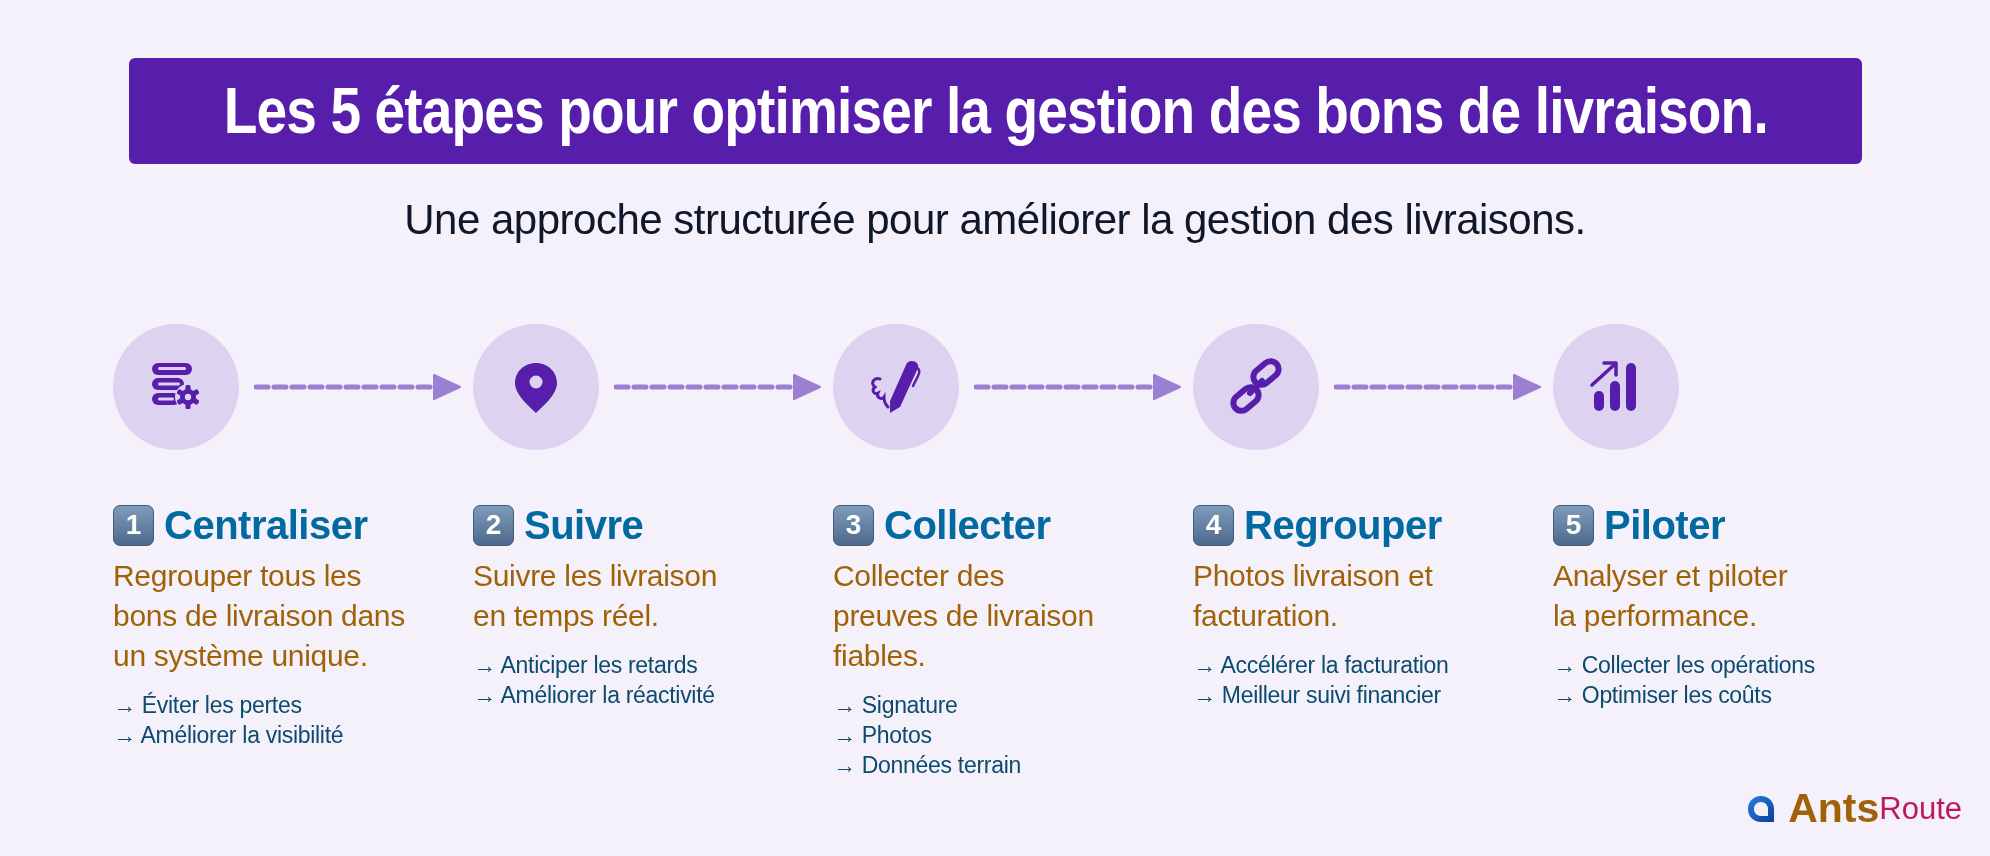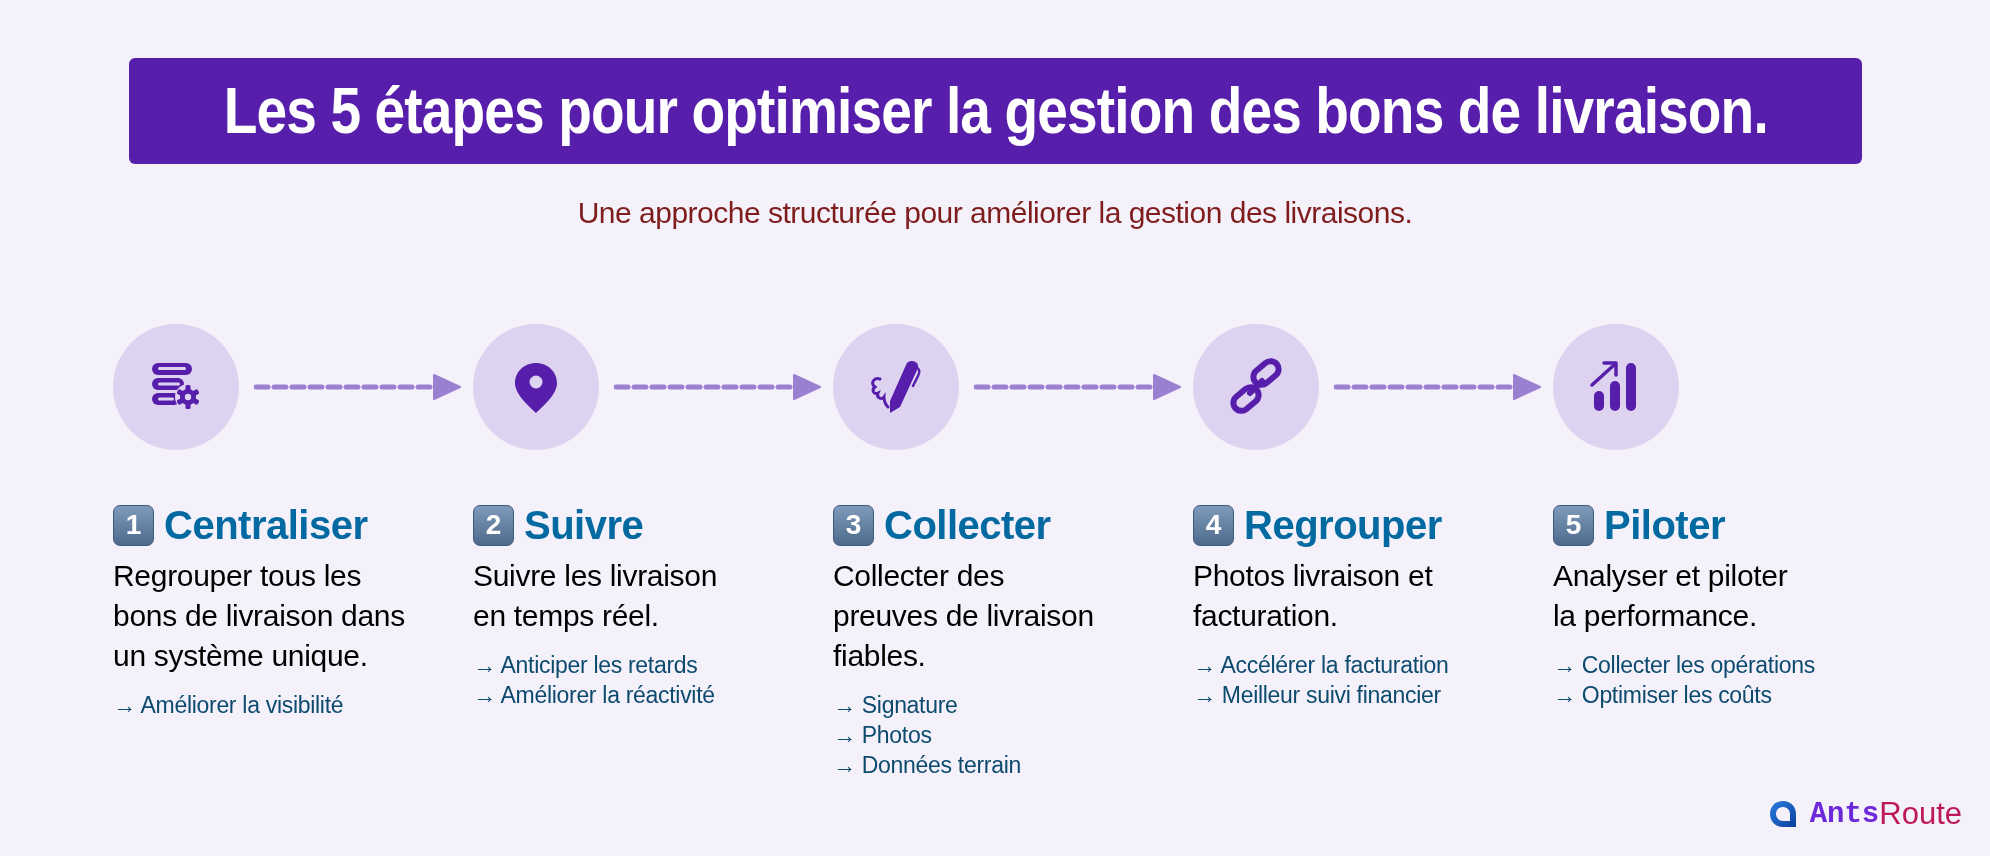--- a/index.html
+++ b/index.html
@@ -25,22 +25,22 @@
     font-weight: 700;
     font-size: 64px;
     letter-spacing: -1px;
     transform: scaleX(0.86);
     white-space: nowrap;
   }
   .subtitle {
     position: absolute;
     left: 0; right: 0; top: 196px;
     text-align: center;
-    font-size: 30px;
-    color: #7f1d1d;
+    font-size: 42px;
+    color: #0f172a;
     letter-spacing: -0.5px;
   }
   .circle {
     position: absolute;
     width: 126px; height: 126px;
     border-radius: 50%;
     background: #ddd3f0;
     display: flex; align-items: center; justify-content: center;
     top: 324px;
   }
@@ -73,41 +73,41 @@
   .step-title {
     font-weight: 700;
     font-size: 40px;
     color: #0369a1;
     letter-spacing: -0.5px;
   }
   .step-desc {
     margin-top: 8px;
     font-size: 30px;
     line-height: 40px;
-    color: #000000;
+    color: #a16207;
     white-space: pre-line;
     letter-spacing: -0.3px;
   }
   .step-bullets {
     margin-top: 14px;
     list-style: none;
   }
   .step-bullets li {
     font-size: 23px;
     line-height: 30px;
     color: #0c4a6e;
     letter-spacing: -0.3px;
   }
   .logo {
     position: absolute;
     right: 28px; bottom: 24px;
     display: flex; align-items: center;
   }
   .logo-mark { width: 30px; height: 30px; margin-right: 12px; }
-  .logo-bold { font-weight: 700; font-size: 29px; color: #6d28d9; font-family: Liberation Mono, monospace; }
+  .logo-bold { font-weight: 700; font-size: 41px; color: #a16207; }
   .logo-light { font-size: 31px; color: #be185d; }
 </style>
 </head>
 <body>
 
 <div class="title-banner">
   <div class="title-text">Les 5 étapes pour optimiser la gestion des bons de livraison.</div>
 </div>
 <div class="subtitle">Une approche structurée pour améliorer la gestion des livraisons.</div>
 
@@ -184,20 +184,21 @@
 
 <div class="step" style="left:113px;">
   <div class="step-head">
     <span class="num-badge">1</span>
     <span class="step-title">Centraliser</span>
   </div>
   <div class="step-desc">Regrouper tous les
 bons de livraison dans
 un système unique.</div>
   <ul class="step-bullets">
+    <li>→ Éviter les pertes</li>
     <li>→ Améliorer la visibilité</li>
   </ul>
 </div>
 
 <div class="step" style="left:473px;">
   <div class="step-head">
     <span class="num-badge">2</span>
     <span class="step-title">Suivre</span>
   </div>
   <div class="step-desc">Suivre les livraison

